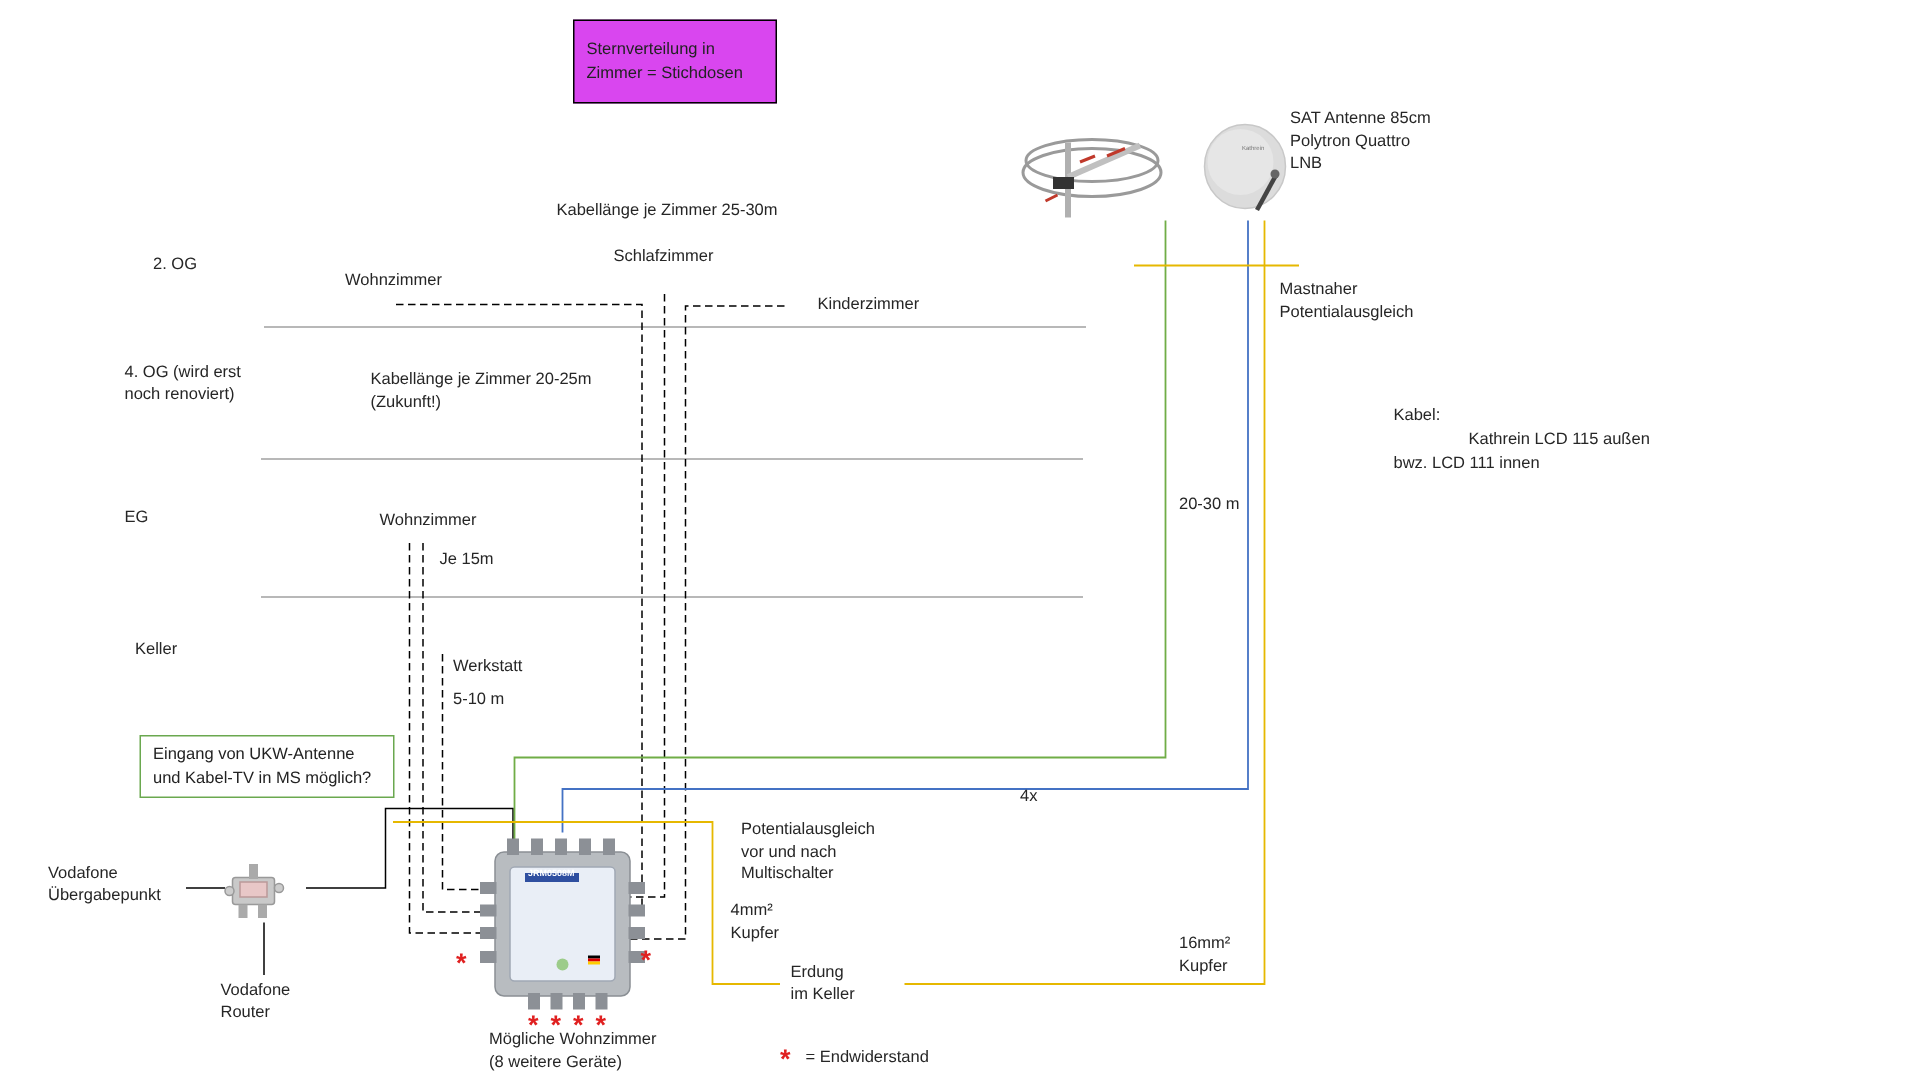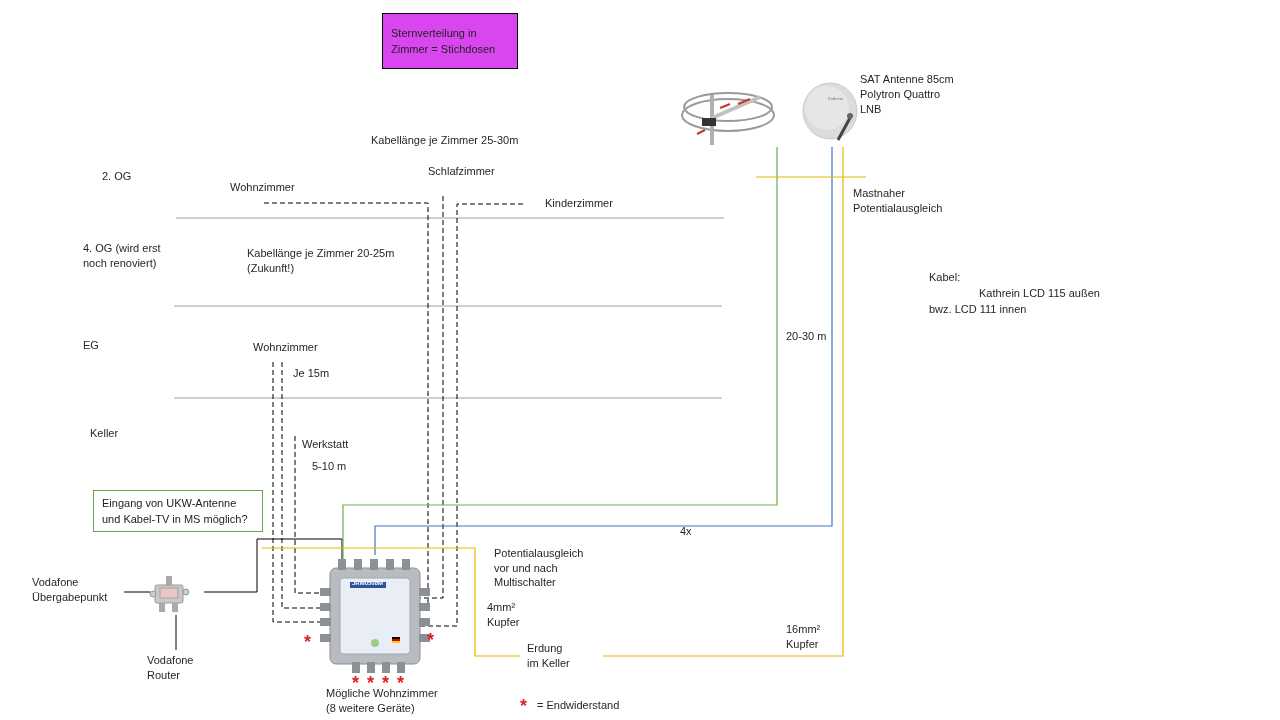--- a/index.html
+++ b/index.html
@@ -110,28 +110,28 @@
 </div>
 
 <div class="t" style="left:90px; top:169px;margin-left:12px;">2. OG</div>
 <div class="t" style="left:83px; top:241px;">4. OG (wird erst</div>
 <div class="t" style="left:83px; top:256px;">noch renoviert)</div>
 <div class="t" style="left:83px; top:338px;">EG</div>
 <div class="t" style="left:90px; top:426px;">Keller</div>
 
 <div class="t" style="left:371px; top:133px;">Kabellänge je Zimmer 25-30m</div>
 <div class="t" style="left:230px; top:180px;">Wohnzimmer</div>
-<div class="t" style="left:428px; top:164px;">Schlafzimmer</div>
+<div class="t" style="left:409px; top:164px;">Schlafzimmer</div>
 <div class="t" style="left:545px; top:196px;">Kinderzimmer</div>
 <div class="t" style="left:247px; top:246px;">Kabellänge je Zimmer 20-25m</div>
 <div class="t" style="left:247px; top:261px;">(Zukunft!)</div>
 <div class="t" style="left:253px; top:340px;">Wohnzimmer</div>
 <div class="t" style="left:293px; top:366px;">Je 15m</div>
 <div class="t" style="left:302px; top:437px;">Werkstatt</div>
-<div class="t" style="left:312px; top:459px;">5-10 m</div>
+<div class="t" style="left:302px; top:459px;">5-10 m</div>
 
 <div class="t" style="left:860px; top:72px;">SAT Antenne 85cm</div>
 <div class="t" style="left:860px; top:87px;">Polytron Quattro</div>
 <div class="t" style="left:860px; top:102px;">LNB</div>
 <div class="t" style="left:853px; top:186px;">Mastnaher</div>
 <div class="t" style="left:853px; top:201px;">Potentialausgleich</div>
 
 <div class="t" style="left:929px; top:270px;">Kabel:</div>
 <div class="t" style="left:979px; top:286px;">Kathrein LCD 115 außen</div>
 <div class="t" style="left:929px; top:302px;">bwz. LCD 111 innen</div>

